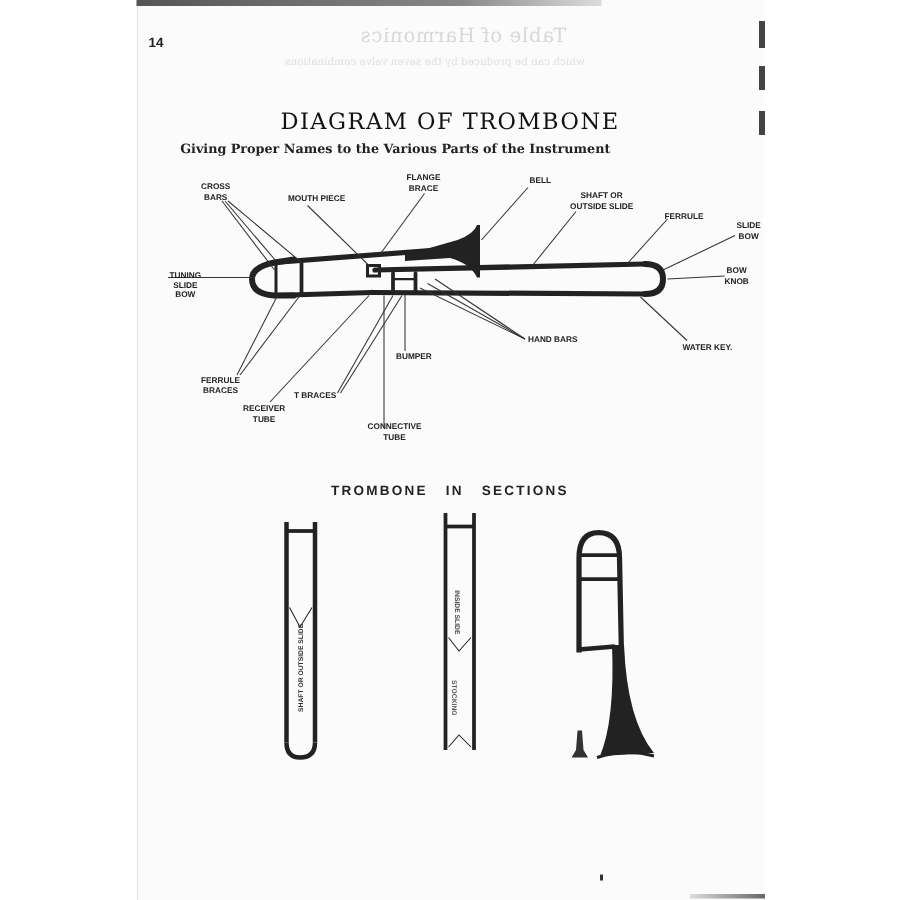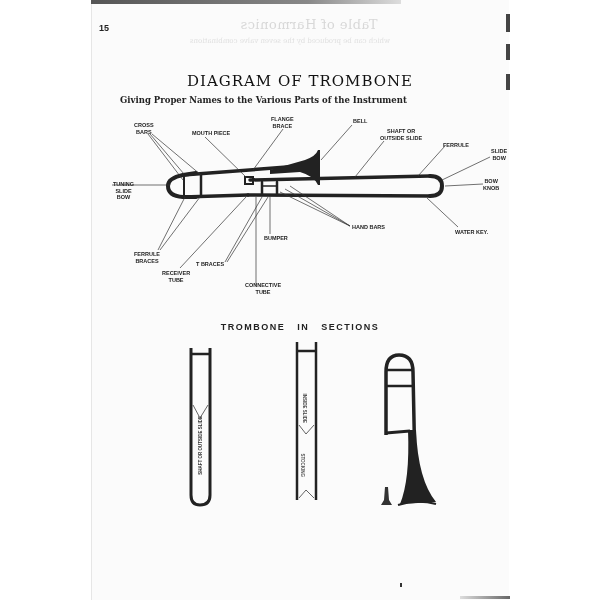--- a/index.html
+++ b/index.html
@@ -24,21 +24,21 @@
 <div class="page"></div>
 <div class="topbar"></div>
 <div class="botbar"></div>
 <div class="edge-mark" style="top:14px;height:18px;"></div>
 <div class="edge-mark" style="top:44px;height:16px;"></div>
 <div class="edge-mark" style="top:74px;height:16px;"></div>
 
 <div class="bleed">Table of Harmonics</div>
 <div class="bleed2">which can be produced by the seven valve combinations</div>
 
-<div class="page-num">15</div>
+<div class="page-num">14</div>
 <div class="title">DIAGRAM OF TROMBONE</div>
 <div class="subtitle">Giving Proper Names to the Various Parts of the Instrument</div>
 
 <svg class="diag" width="600" height="600">
   <g stroke="#222" fill="none" stroke-linecap="round">
 
     <path d="M196,173 L183,175 Q168,178 168,186 Q168,196 183,197 L196,197" stroke-width="4"></path>
 
     <path d="M183,175 L300,166" stroke-width="3.5"></path>
 

